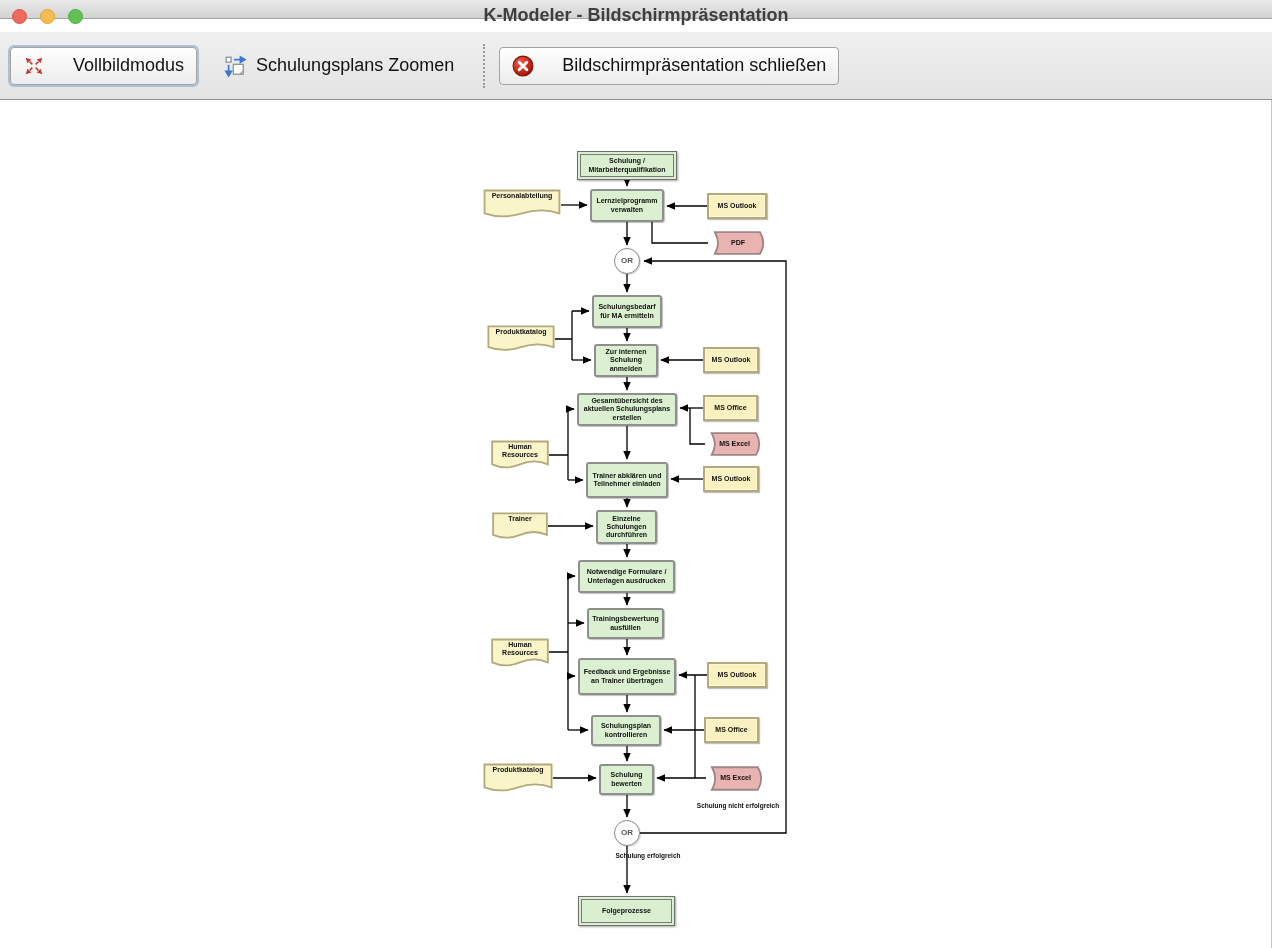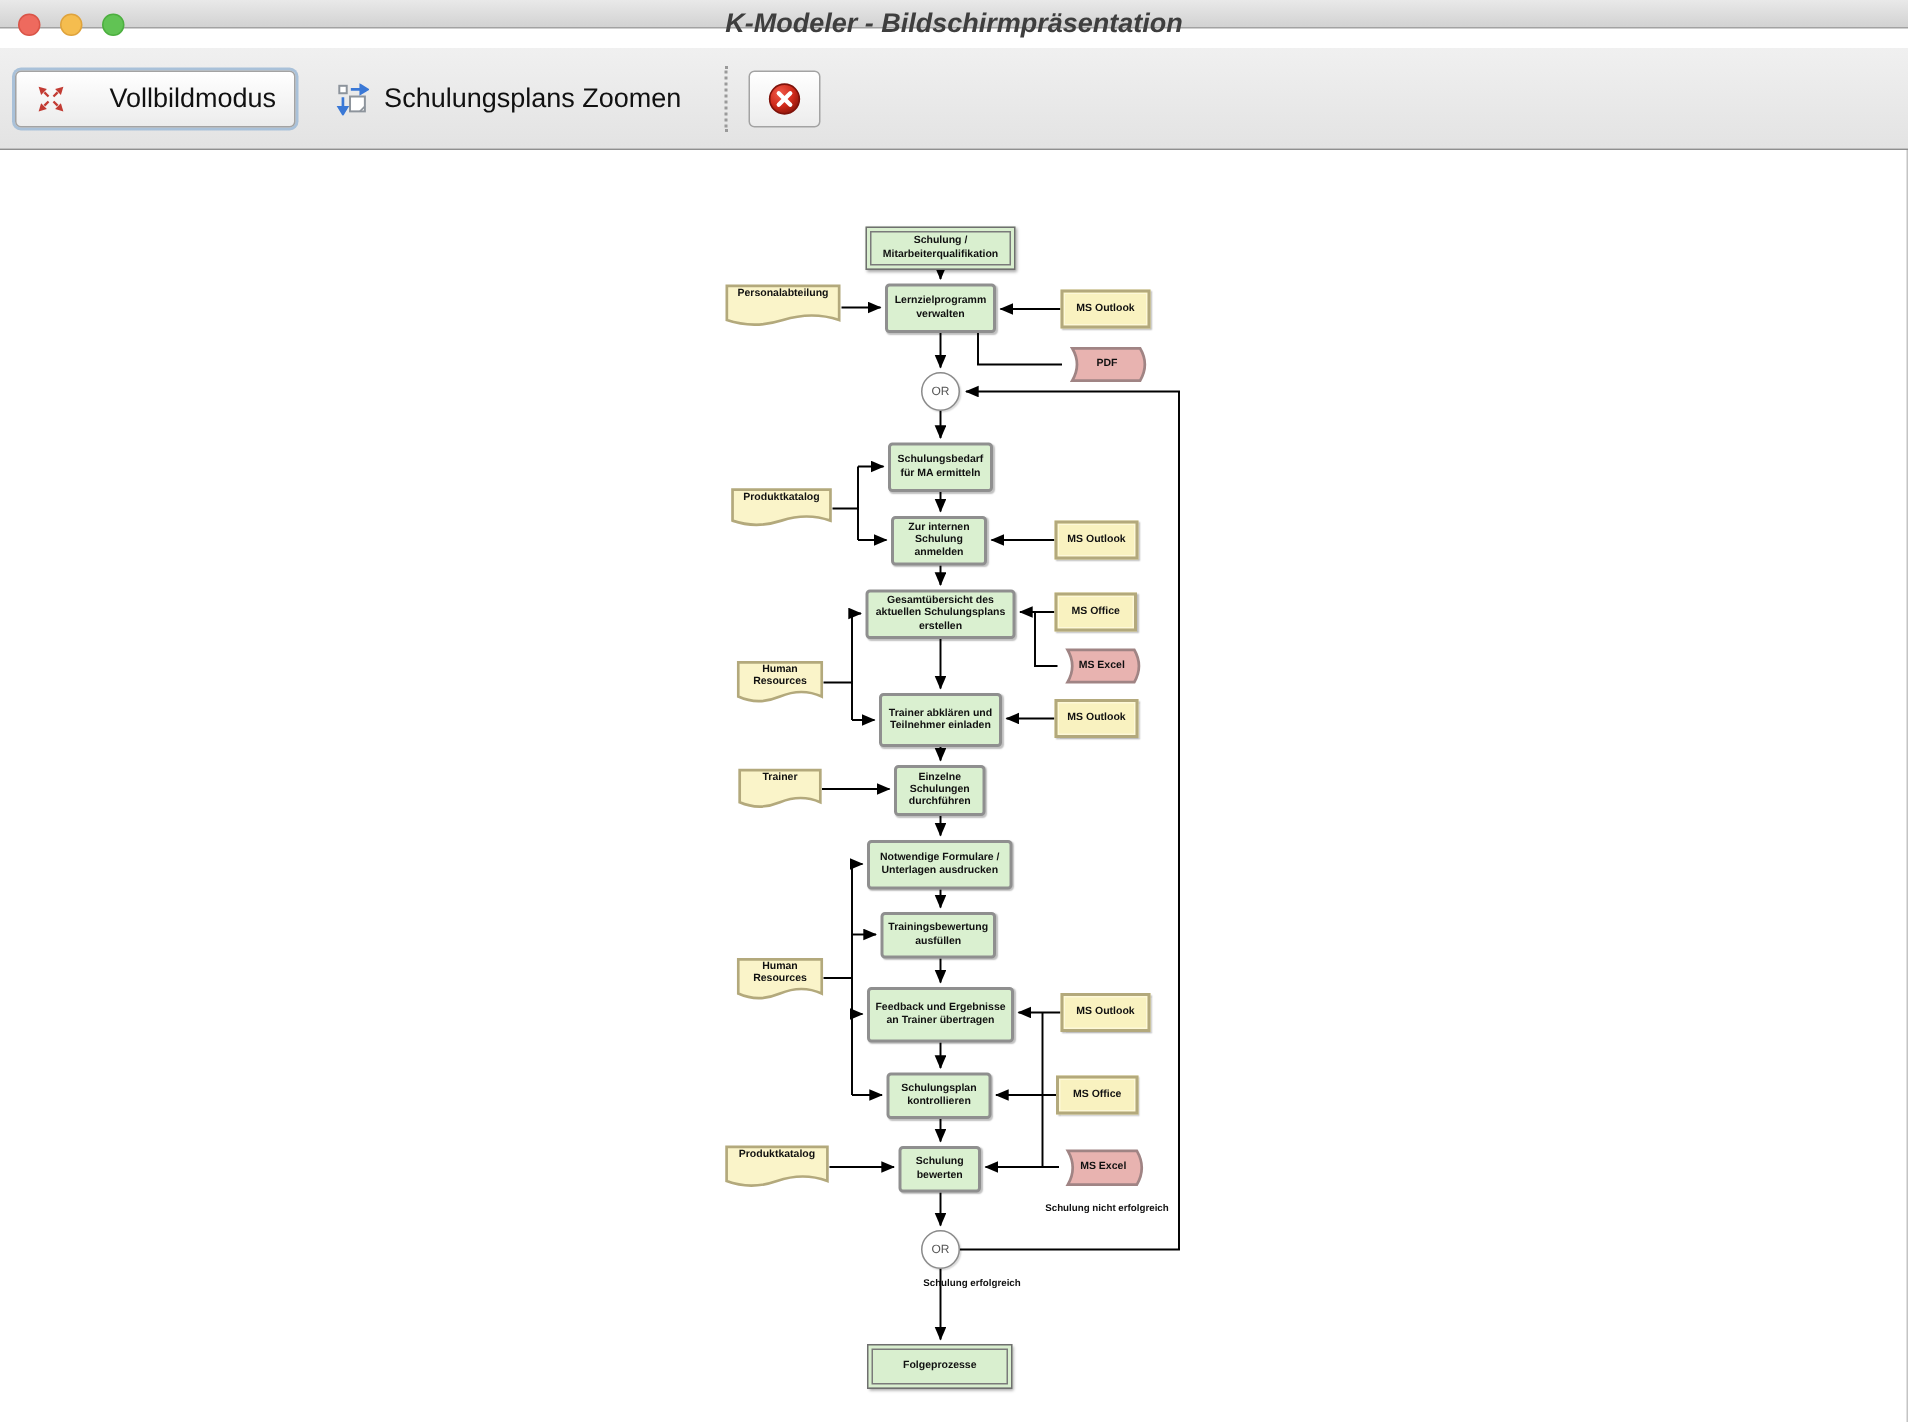--- a/index.html
+++ b/index.html
@@ -1,21 +1,21 @@
 <!DOCTYPE html>
 <html><head>
 <meta charset="utf-8">
 <style>
   * { margin:0; padding:0; box-sizing:border-box; }
   html,body { width:1272px; height:948px; overflow:hidden; background:#fff;
               font-family:"Liberation Sans", sans-serif; }
 
   
   .titlebar { position:absolute; top:0; left:0; width:1272px; height:19px;
-              background:linear-gradient(#e9e9e9,#d2d2d2); border-bottom:1px solid #a2a2a2;font-style:italic; }
+              background:linear-gradient(#e9e9e9,#d2d2d2); border-bottom:1px solid #a2a2a2; }
   .traffic { position:absolute; top:9px; left:12px; display:flex; gap:13px; }
   .light { width:15px; height:15px; border-radius:50%; display:inline-block; }
   .light.red    { background:#ee6a5e; border:1px solid #d95448; }
   .light.yellow { background:#f5bd4f; border:1px solid #dfa33c; }
   .light.green  { background:#61c354; border:1px solid #4caf3f; }
   .wtitle { position:absolute; top:0; left:0; width:100%; height:32px; line-height:30px;
             text-align:center; font-size:18px; font-weight:600; color:#3e3e3e; }
 
   
   .toolbar { position:absolute; top:32px; left:0; width:1272px; height:68px;
@@ -43,21 +43,21 @@
           box-shadow:1px 1px 1px rgba(0,0,0,.25); padding:1px 2px; }
   .iface{ background:#d9efcf; border:1px solid #6f6f6f;
           box-shadow: inset 0 0 0 2px #d9efcf, inset 0 0 0 3px #7a7a7a, 1px 1px 2px rgba(0,0,0,.35); }
   .res  { background:#f9f2c0; border:2px solid #b3a97c;
           box-shadow: inset 0 0 0 1px #fdf8d8, 1px 1px 1px rgba(0,0,0,.25); }
   .shape { padding:0; border:none; background:transparent; box-shadow:none; }
   .shape svg { position:absolute; inset:0; width:100%; height:100%; }
   .shape .slbl { position:absolute; left:2px; right:2px; top:3px; }
   .shape.data .slbl { top:0; bottom:0; display:flex; align-items:center; justify-content:center; }
   .orc { width:26px; height:26px; border-radius:50%; background:#fff; border:1.5px solid #8a8a8a;
-         font-size:8px; font-weight:normal; color:#555; box-shadow:1px 1px 1px rgba(0,0,0,.15); }
+         font-size:8px; font-weight:bold; color:#555; box-shadow:1px 1px 1px rgba(0,0,0,.15); }
   .elabel { position:absolute; font-size:6.5px; font-weight:bold; color:#101010;
             text-align:center; line-height:1.3; }
 </style>
 </head>
 <body>
 
 <div class="titlebar">
   <div class="traffic">
     <span class="light red"></span>
     <span class="light yellow"></span>
@@ -103,20 +103,21 @@
       <defs>
         <radialGradient id="redg" cx="35%" cy="30%" r="75%">
           <stop offset="0%" stop-color="#f05a4a"></stop>
             <stop offset="60%" stop-color="#cf2a1a"></stop>
             <stop offset="100%" stop-color="#8e150a"></stop>
         </radialGradient>
       </defs>
       <circle cx="10" cy="10" r="9" fill="url(#redg)" stroke="#7e120a" stroke-width="1"></circle>
       <path d="M6.5,6.5 L13.5,13.5 M13.5,6.5 L6.5,13.5" stroke="#ffffff" stroke-width="2.6" stroke-linecap="round"></path>
     </svg>
+    <span>Bildschirmpräsentation schließen</span>
   </div>
 </div>
 
 <div class="canvas">
 
   <svg class="wires" viewBox="0 0 1272 848">
     <defs>
       <marker id="arr" markerWidth="8" markerHeight="8" refX="6.5" refY="3" orient="auto">
         <path d="M0,0 L7,3 L0,6 Z" fill="#000"></path>
       </marker>

